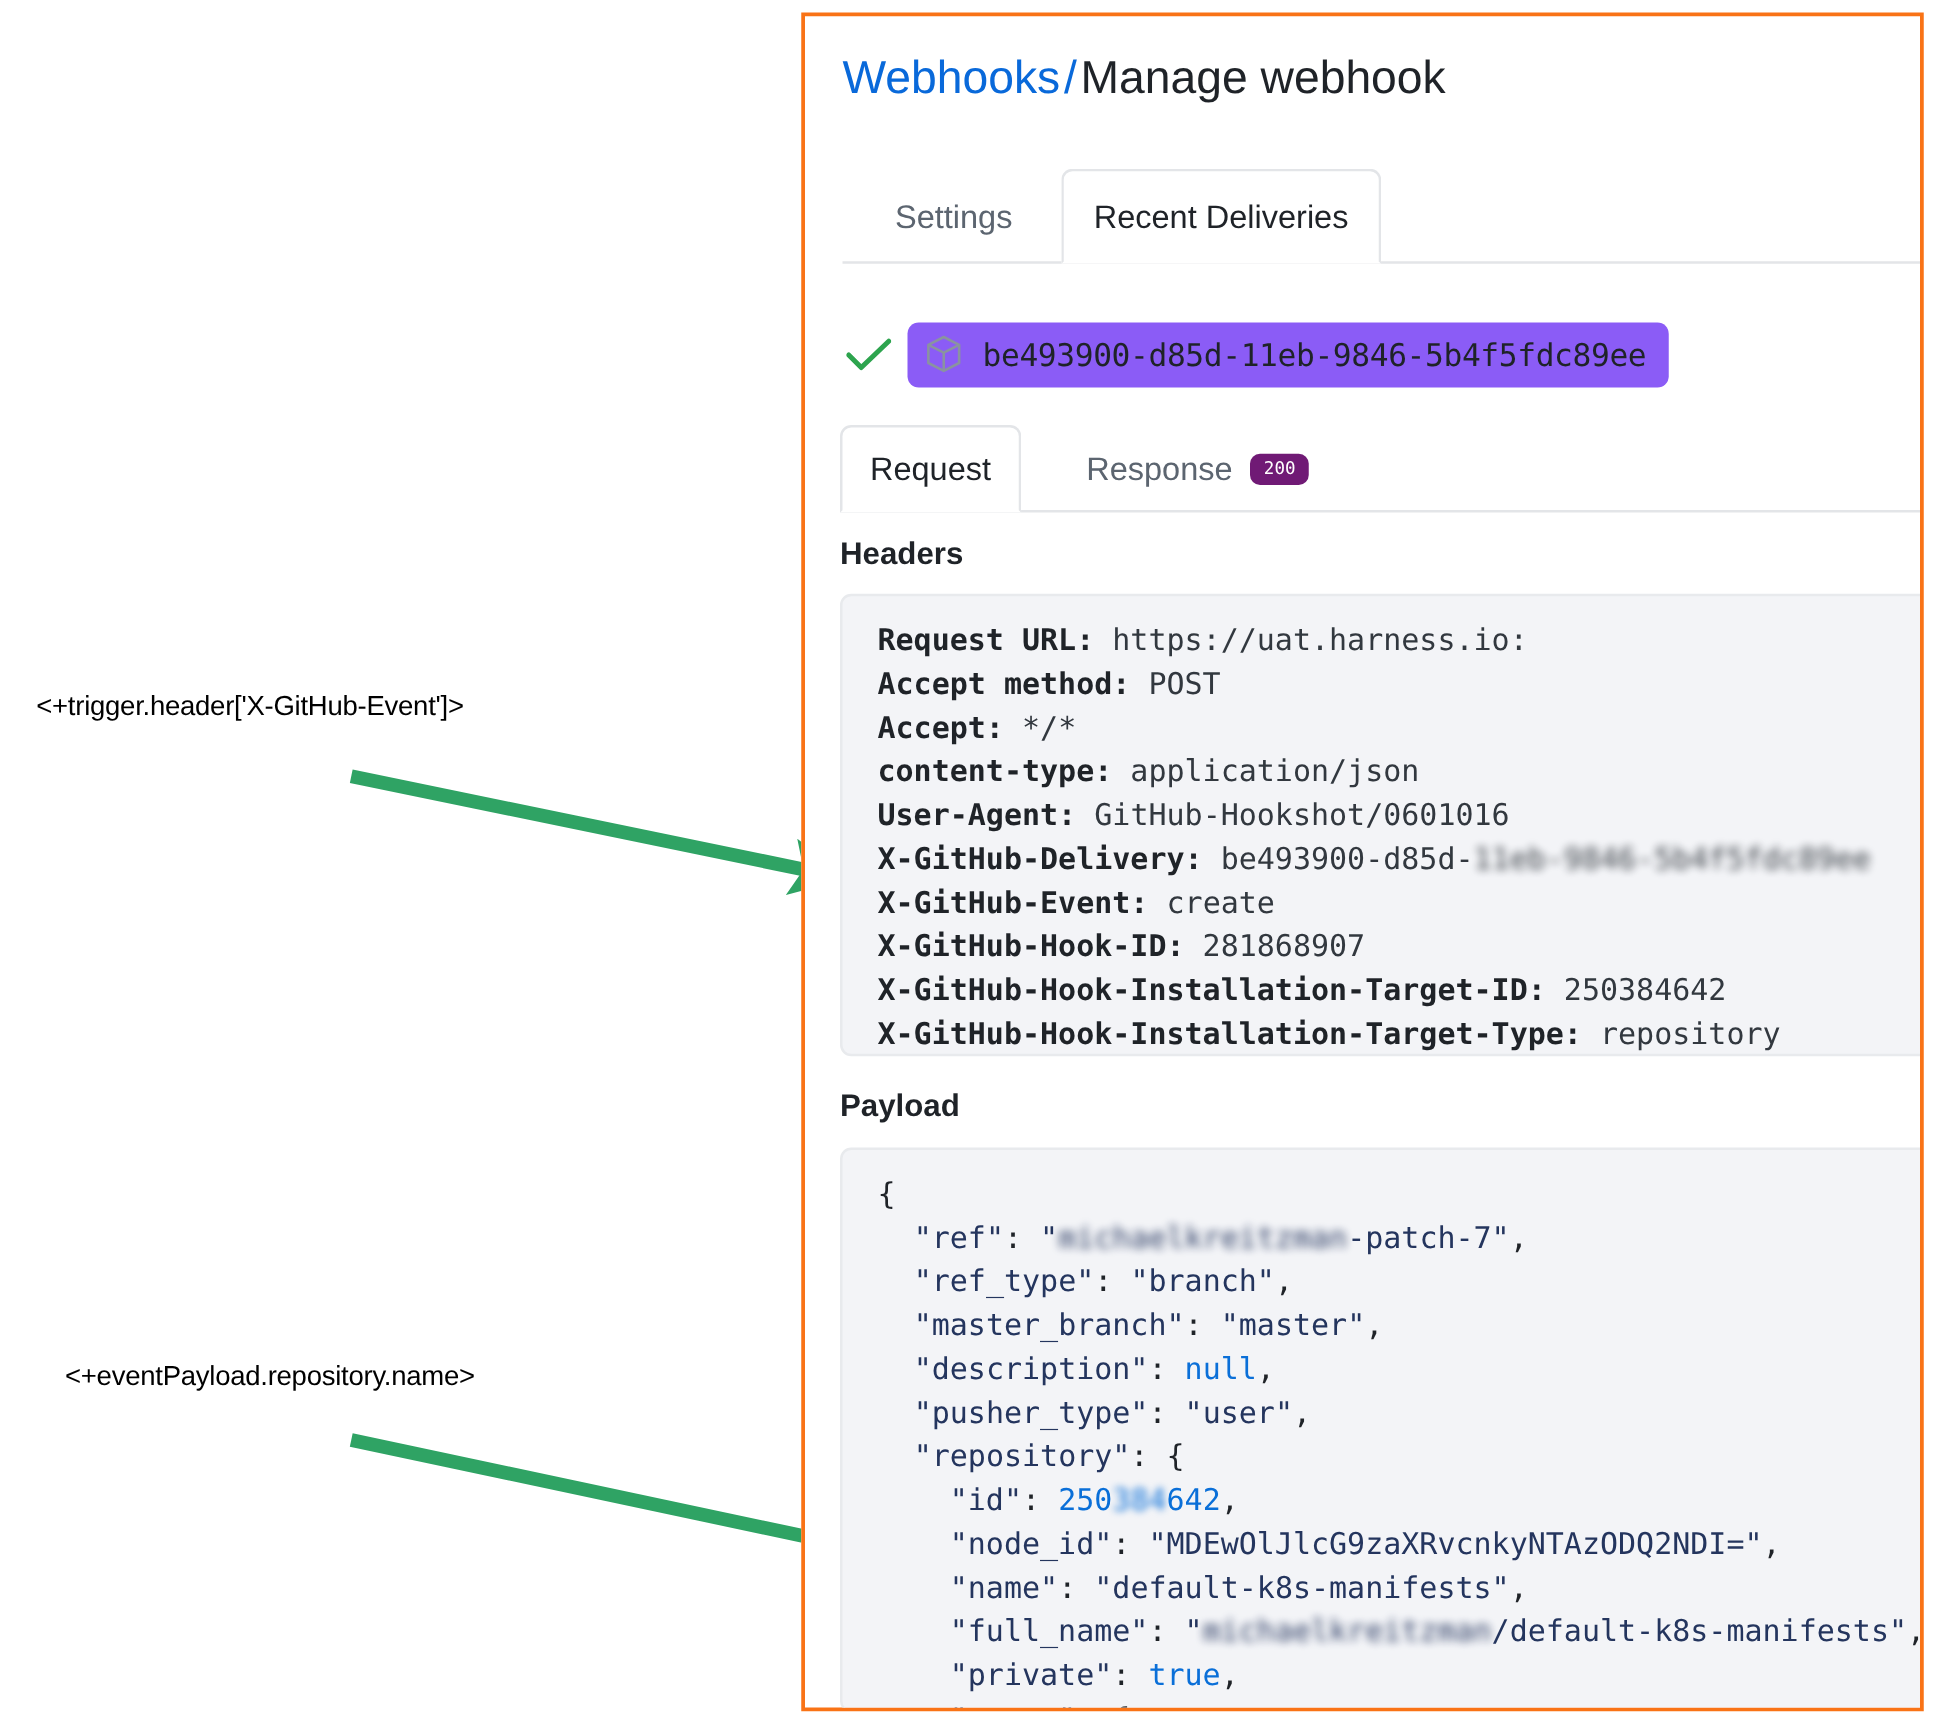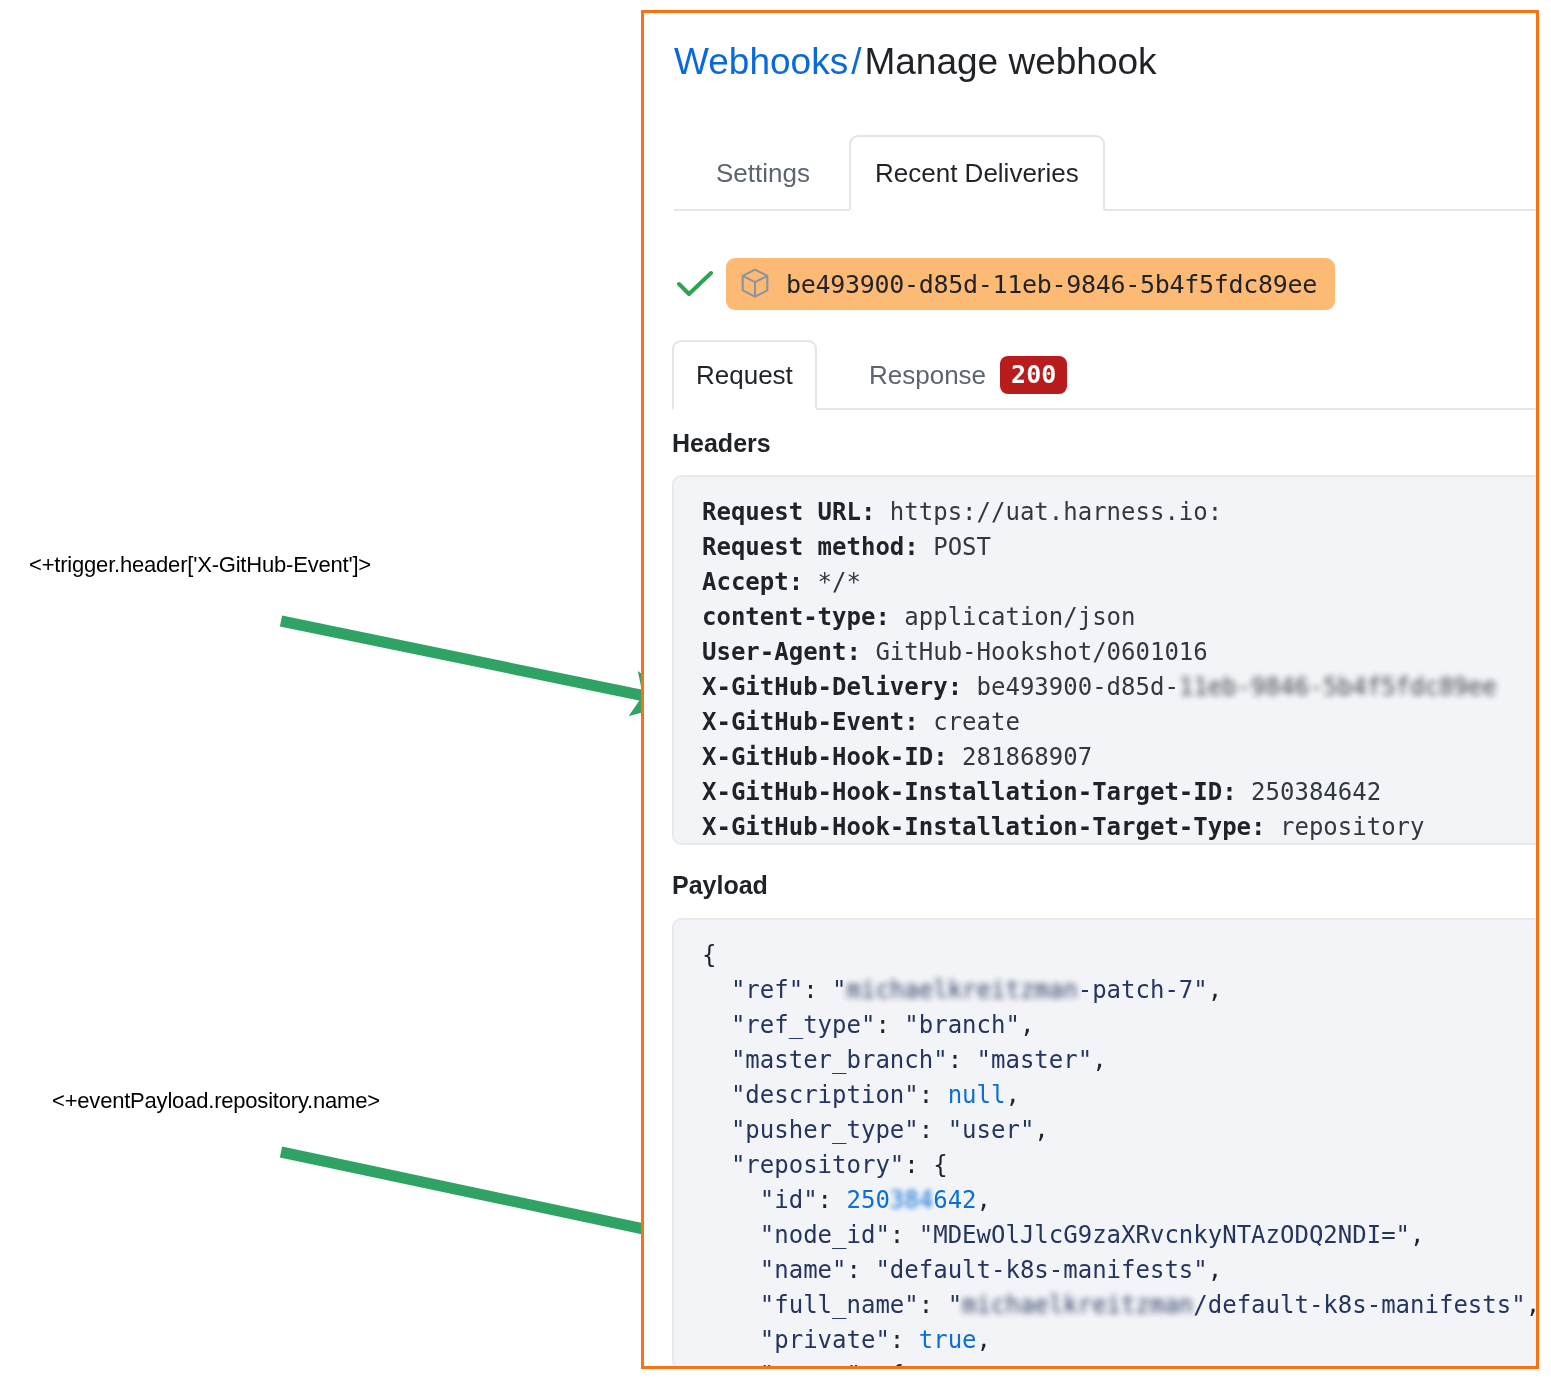--- a/index.html
+++ b/index.html
@@ -123,21 +123,21 @@
   #delivery-row .check-icon {
     width: 42px;
     display: flex;
     align-items: center;
     justify-content: center;
     margin-right: 10px;
   }
   #delivery-chip {
     display: flex;
     align-items: center;
-    background: #fdba74;
+    background: #8b5cf6;
     border-radius: 9px;
     height: 52px;
     padding: 0 18px 0 14px;
     gap: 16px;
     cursor: pointer;
   }
   #delivery-chip .pkg-icon {
     display: flex;
     align-items: center;
   }
@@ -180,25 +180,25 @@
     border: 2px solid #e3e5e8;
     border-bottom: 2px solid #ffffff;
     border-top-left-radius: 9px;
     border-top-right-radius: 9px;
   }
   #rr-tabs .rr-tab.inactive { left: 175px; }
   .status-badge {
     display: inline-flex;
     align-items: center;
     justify-content: center;
-    background: #b91c1c;
+    background: #701a75;
     color: #ffffff;
     font-family: "DejaVu Sans Mono", monospace;
-    font-size: 25px;
-    font-weight: bold;
+    font-size: 14px;
+    font-weight: normal;
     border-radius: 8px;
     padding: 4px 11px 5px;
     letter-spacing: 0px;
   }
 
   
   .section-title {
     position: absolute;
     left: 28px;
     font-size: 25px;
@@ -311,21 +311,21 @@
       <div class="rr-tab inactive">
         <span>Response</span>
         <span class="status-badge">200</span>
       </div>
     </div>
 
     <div class="section-title" id="headers-title">Headers</div>
 
     <div class="code-box" id="headers-box">
       <div class="code-line"><span class="hdr-key">Request URL:</span> <span class="hdr-val">https://uat.harness.io:</span></div>
-      <div class="code-line"><span class="hdr-key">Request method:</span> <span class="hdr-val">POST</span></div>
+      <div class="code-line"><span class="hdr-key">Accept method:</span> <span class="hdr-val">POST</span></div>
       <div class="code-line"><span class="hdr-key">Accept:</span> <span class="hdr-val">*/*</span></div>
       <div class="code-line"><span class="hdr-key">content-type:</span> <span class="hdr-val">application/json</span></div>
       <div class="code-line"><span class="hdr-key">User-Agent:</span> <span class="hdr-val">GitHub-Hookshot/0601016</span></div>
       <div class="code-line"><span class="hdr-key">X-GitHub-Delivery:</span> <span class="hdr-val">be493900-d85d-</span><span class="redacted-grey">11eb-9846-5b4f5fdc89ee</span></div>
       <div class="code-line"><span class="hdr-key">X-GitHub-Event:</span> <span class="hdr-val">create</span></div>
       <div class="code-line"><span class="hdr-key">X-GitHub-Hook-ID:</span> <span class="hdr-val">281868907</span></div>
       <div class="code-line"><span class="hdr-key">X-GitHub-Hook-Installation-Target-ID:</span> <span class="hdr-val">250384642</span></div>
       <div class="code-line"><span class="hdr-key">X-GitHub-Hook-Installation-Target-Type:</span> <span class="hdr-val">repository</span></div>
     </div>
 

